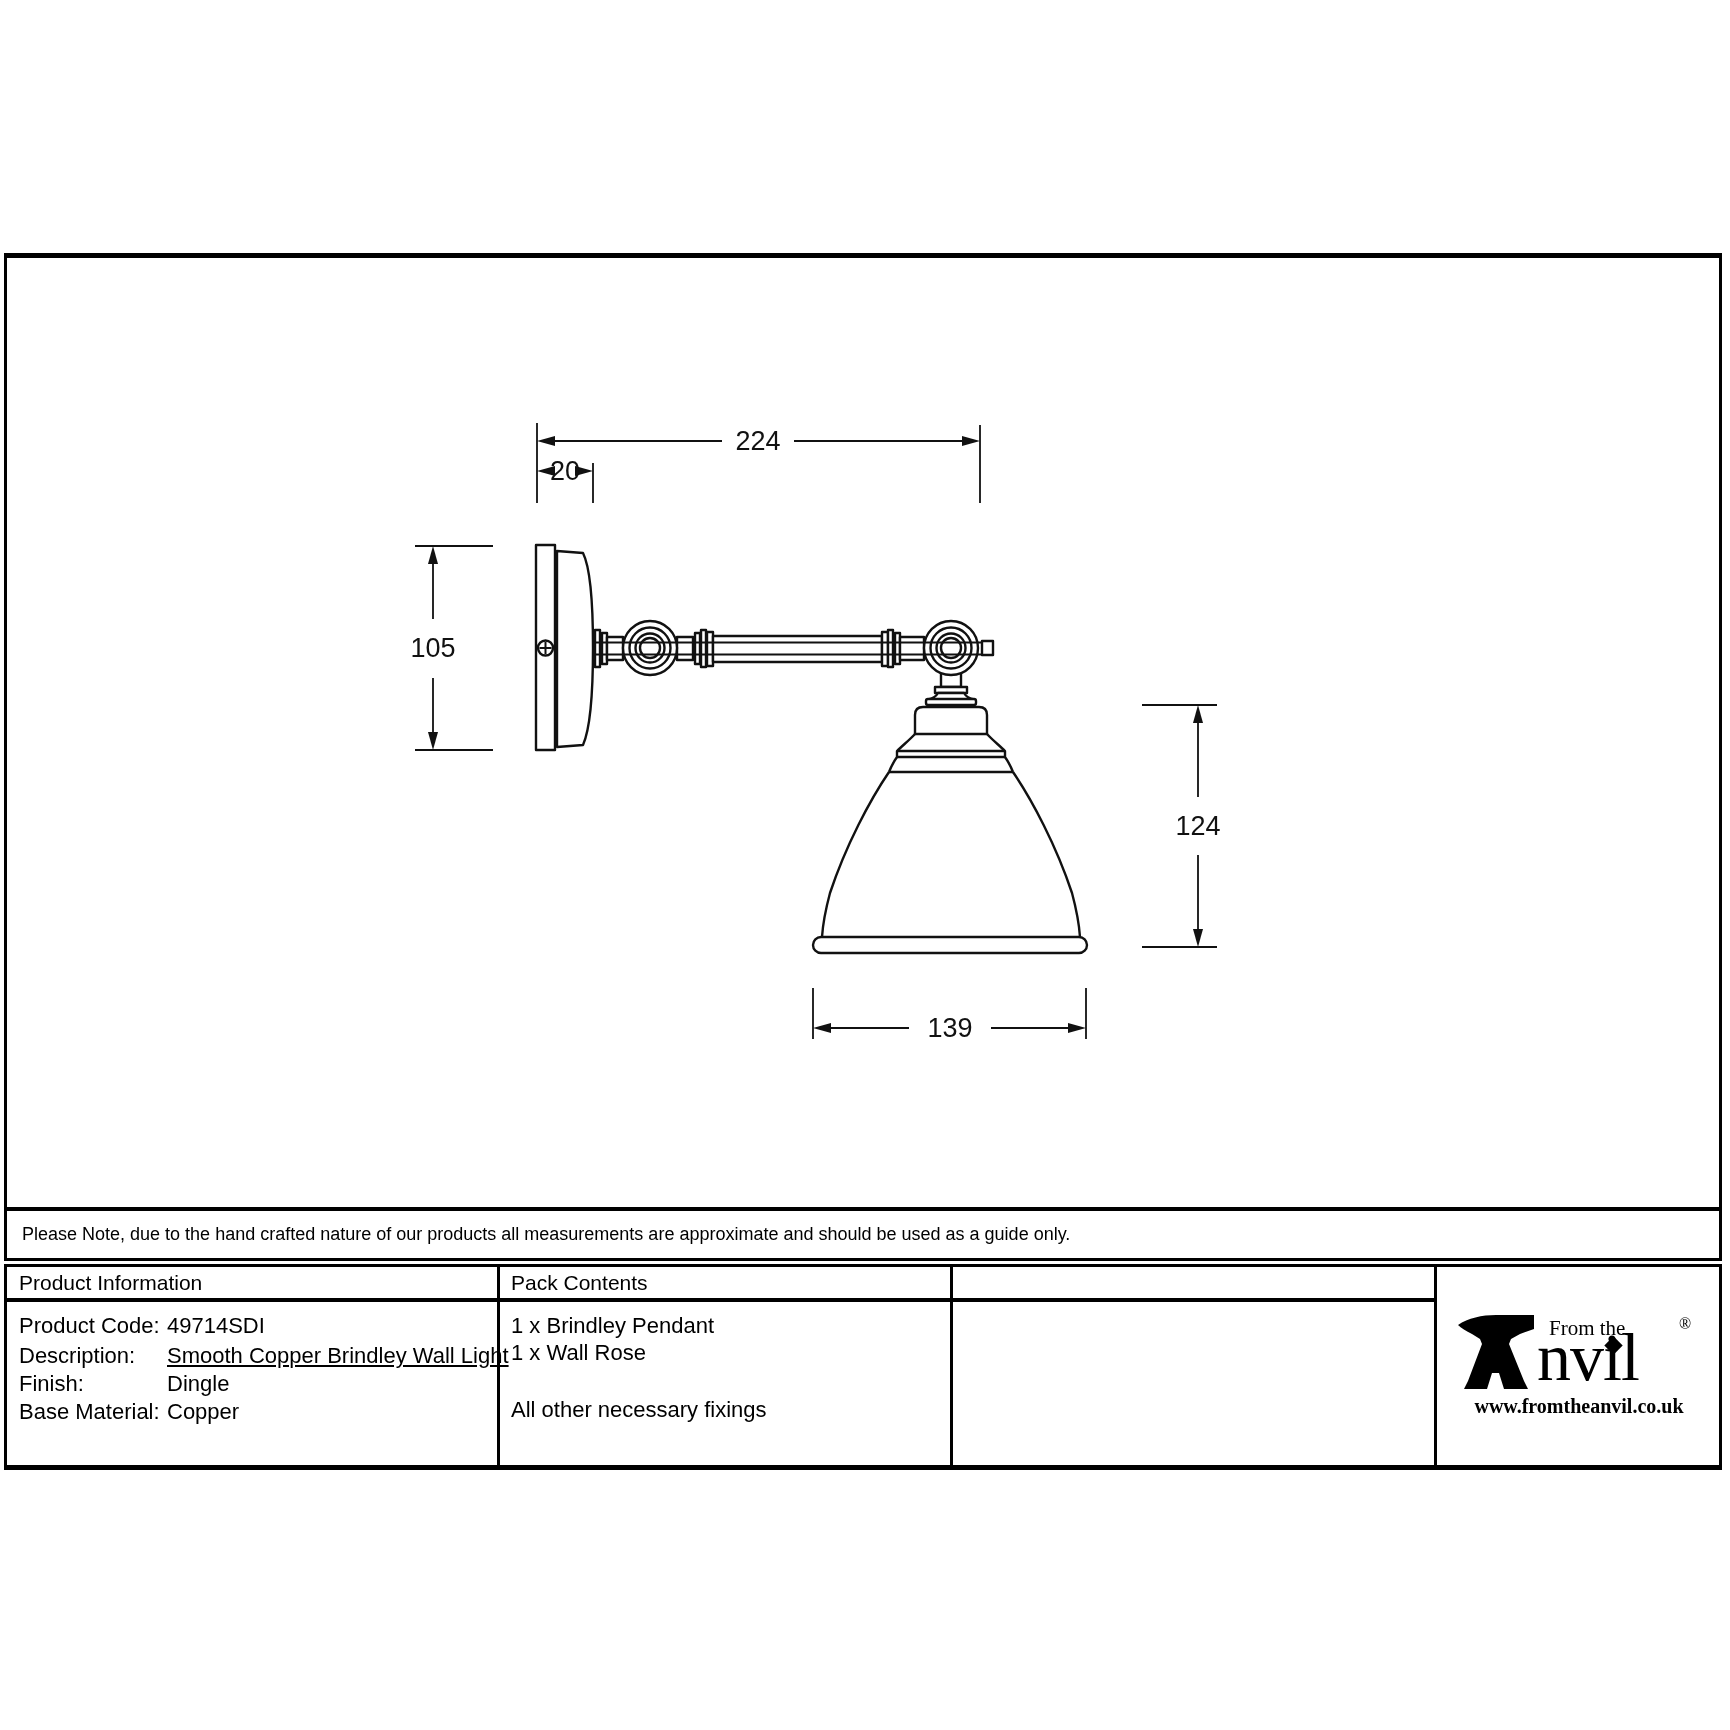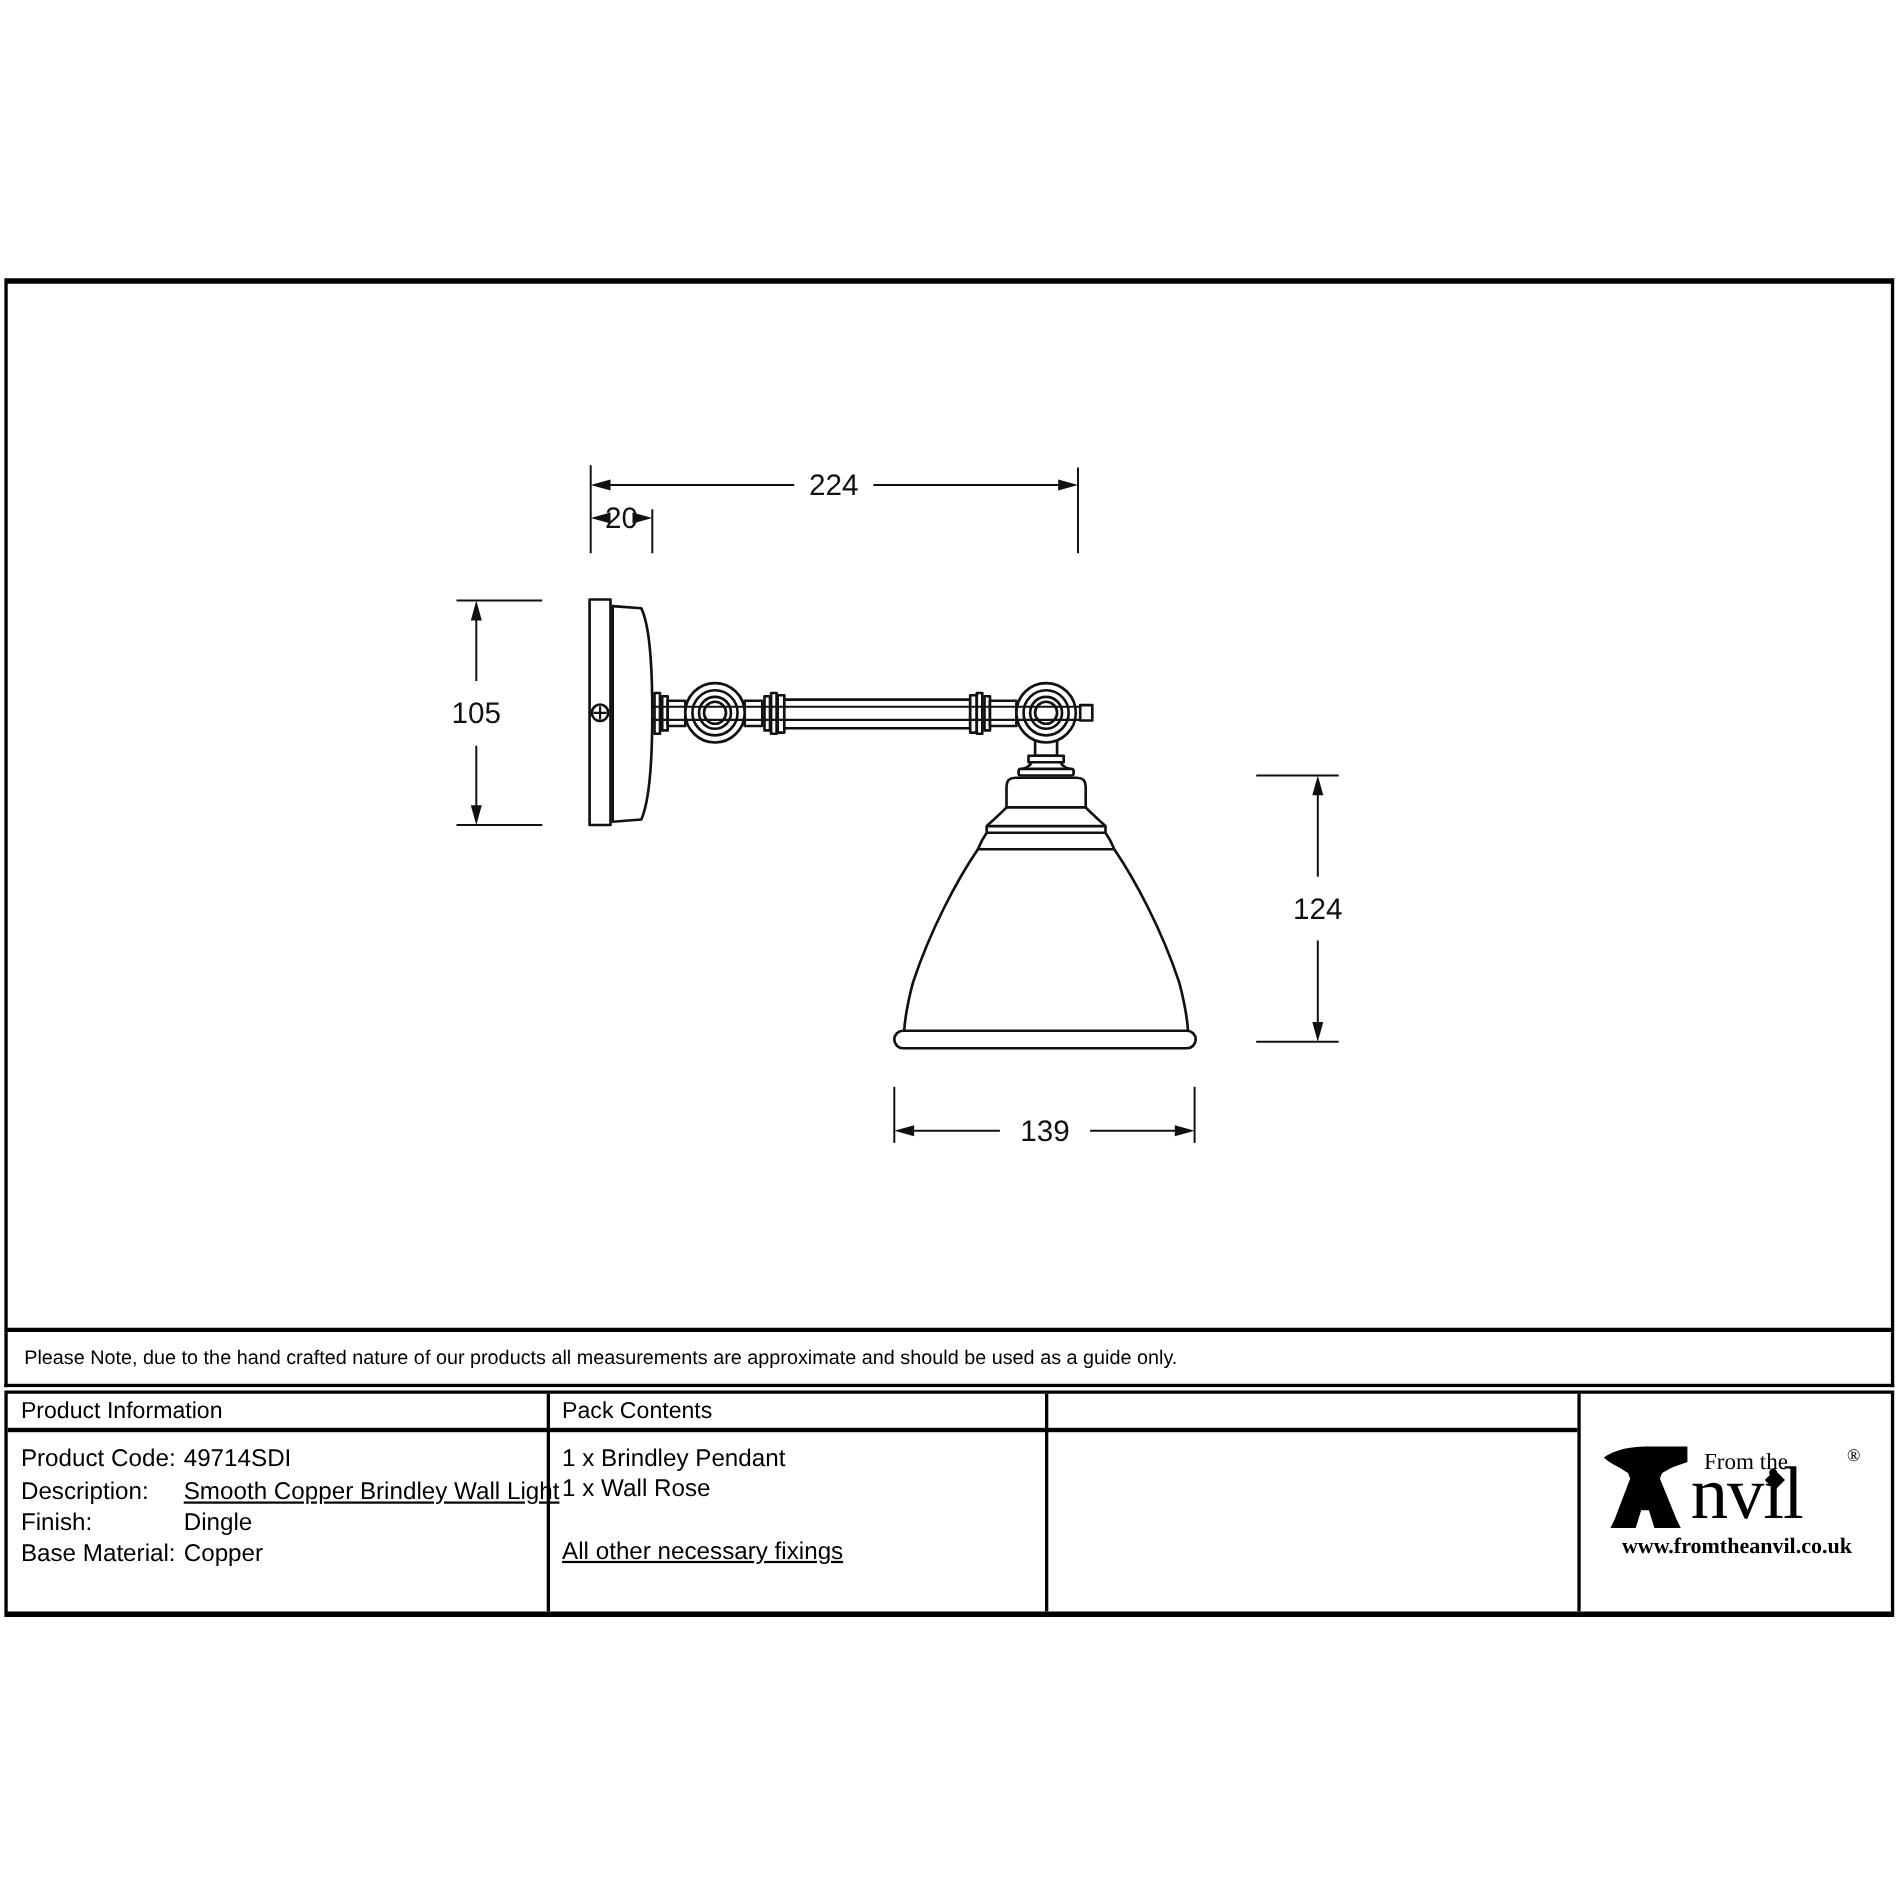--- a/index.html
+++ b/index.html
@@ -155,21 +155,21 @@
   <div class="cell-text" style="left:12px;top:76px;">Description:</div>
   <div class="cell-text" style="left:160px;top:76px;text-decoration:underline;">Smooth Copper Brindley Wall Light</div>
   <div class="cell-text" style="left:12px;top:104px;">Finish:</div>
   <div class="cell-text" style="left:160px;top:104px;">Dingle</div>
   <div class="cell-text" style="left:12px;top:132px;">Base Material:</div>
   <div class="cell-text" style="left:160px;top:132px;">Copper</div>
 
   <div class="cell-text" style="left:504px;top:46px;">1 x Brindley Pendant</div>
   <div class="cell-text" style="left:504px;top:73px;">1 x Wall Rose</div>
   <div class="cell-text" style="left:504px;top:101px;"></div>
-  <div class="cell-text" style="left:504px;top:130px;text-decoration:underline;">All other necessary fixings</div>
+  <div class="cell-text" style="left:504px;top:130px;">All other necessary fixings</div>
 
   <div id="logo-cell">
     <div id="logo-block">
       <svg id="logo-anvil-svg" viewBox="0 0 80 78" xmlns="http://www.w3.org/2000/svg">
         <path fill="#000" d="M2,12 C12,5 26,2 40,2 L78,2 L78,16 L64,21 L55,26 L53,31 L68,68 L72,76 L48,76 L43,60 L36,60 L31,76 L8,76 L12,68 L26,31 L24,26 L16,21 C10,18 5,15 2,12 Z"></path>
       </svg>
       <div id="logo-fromthe">From the</div>
       <div id="logo-nvil">nvil</div>
       <div id="logo-idot"></div>
       <div id="logo-reg">®</div>

